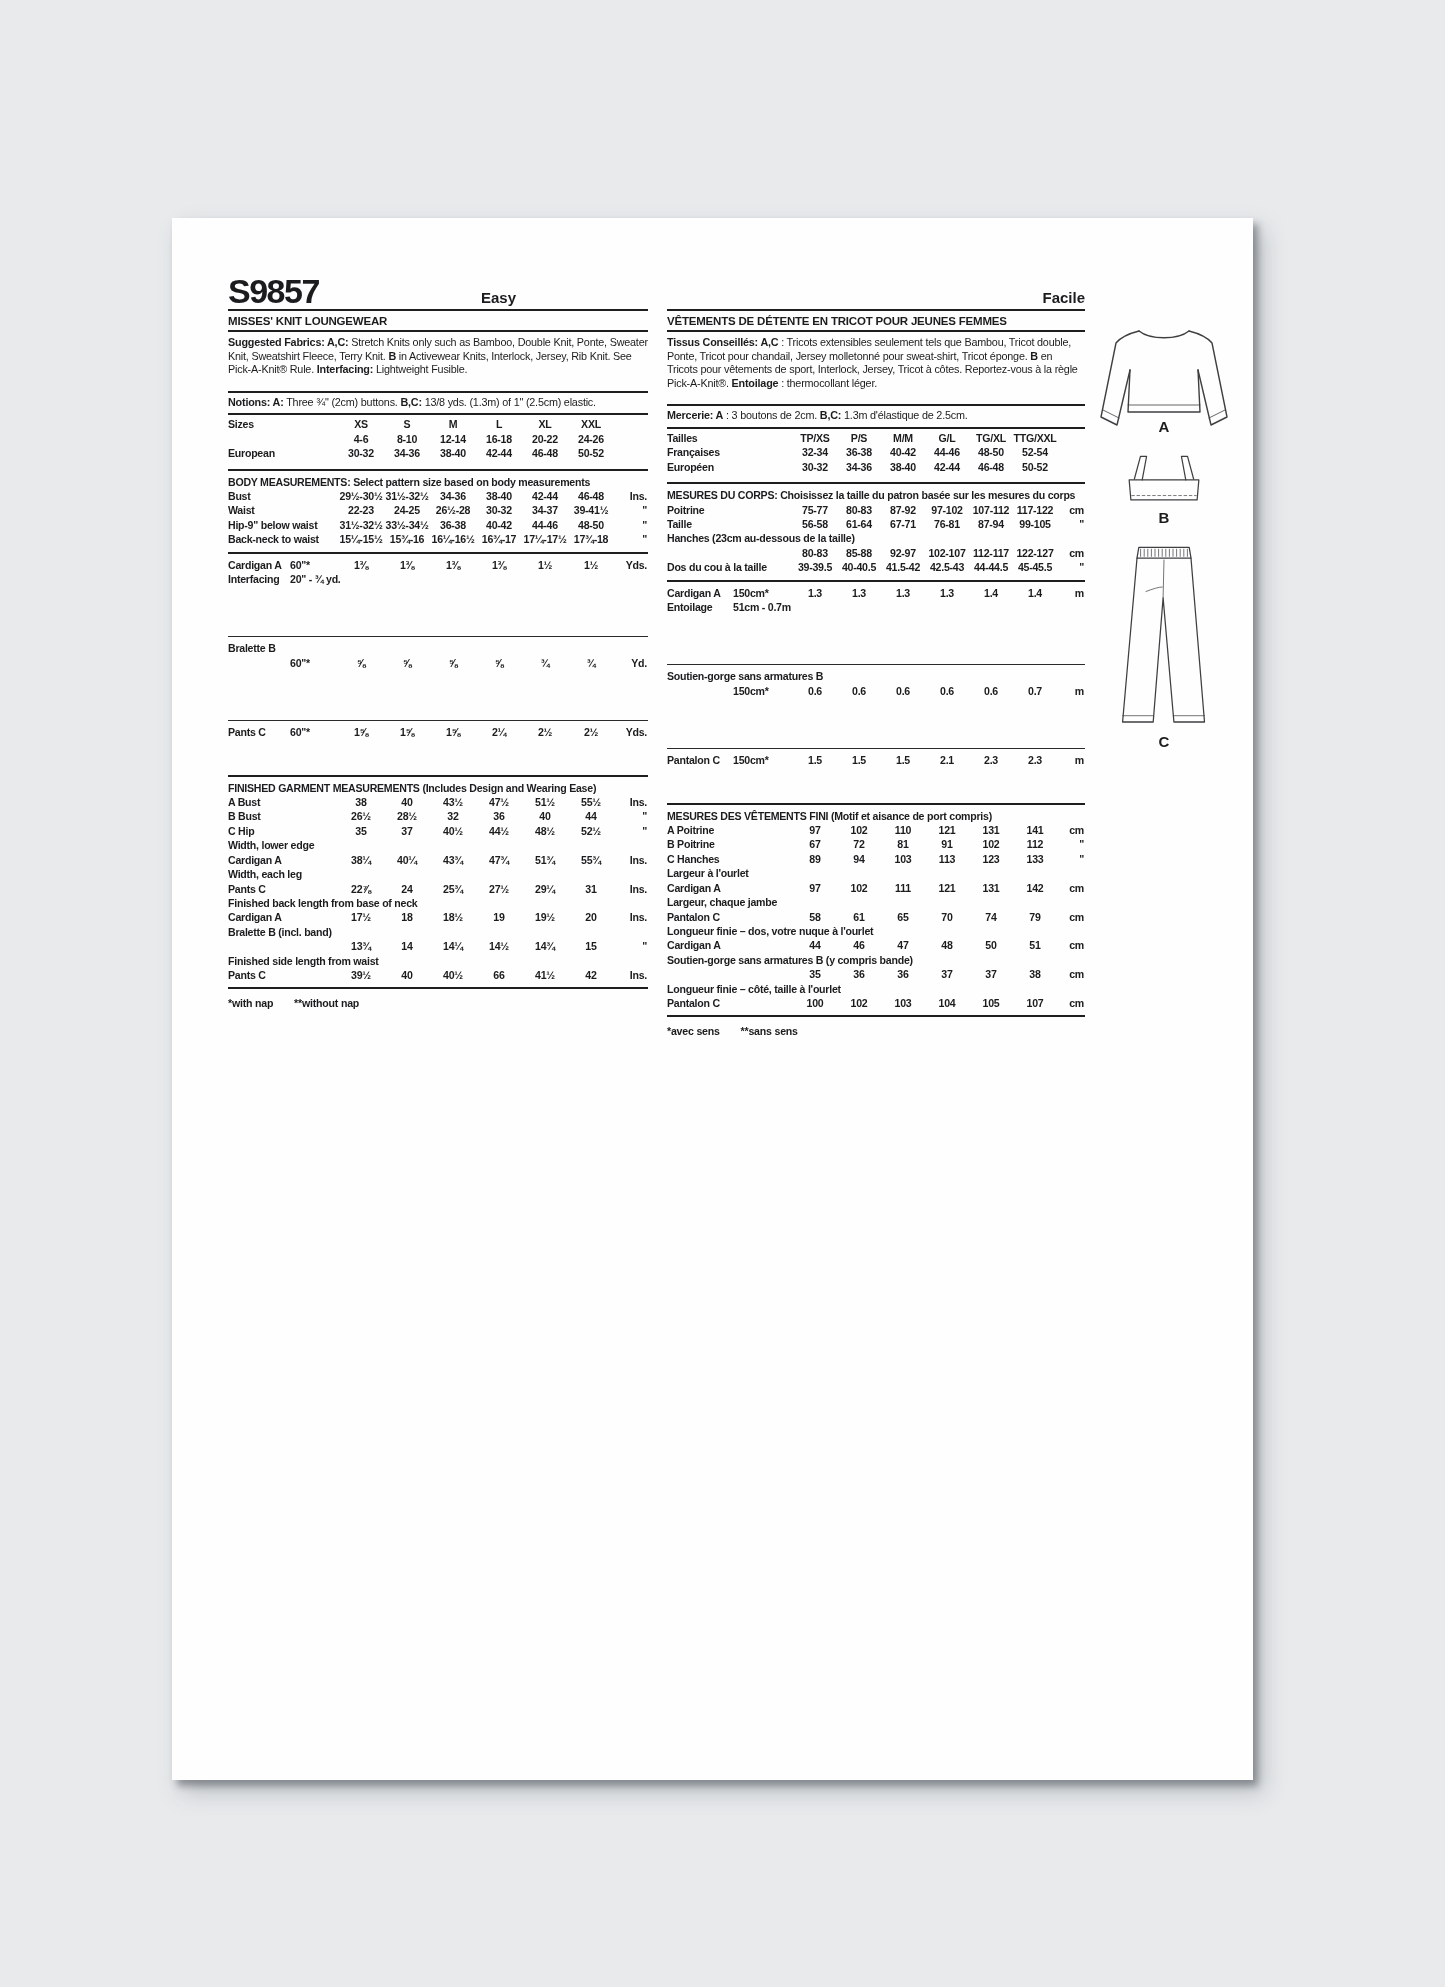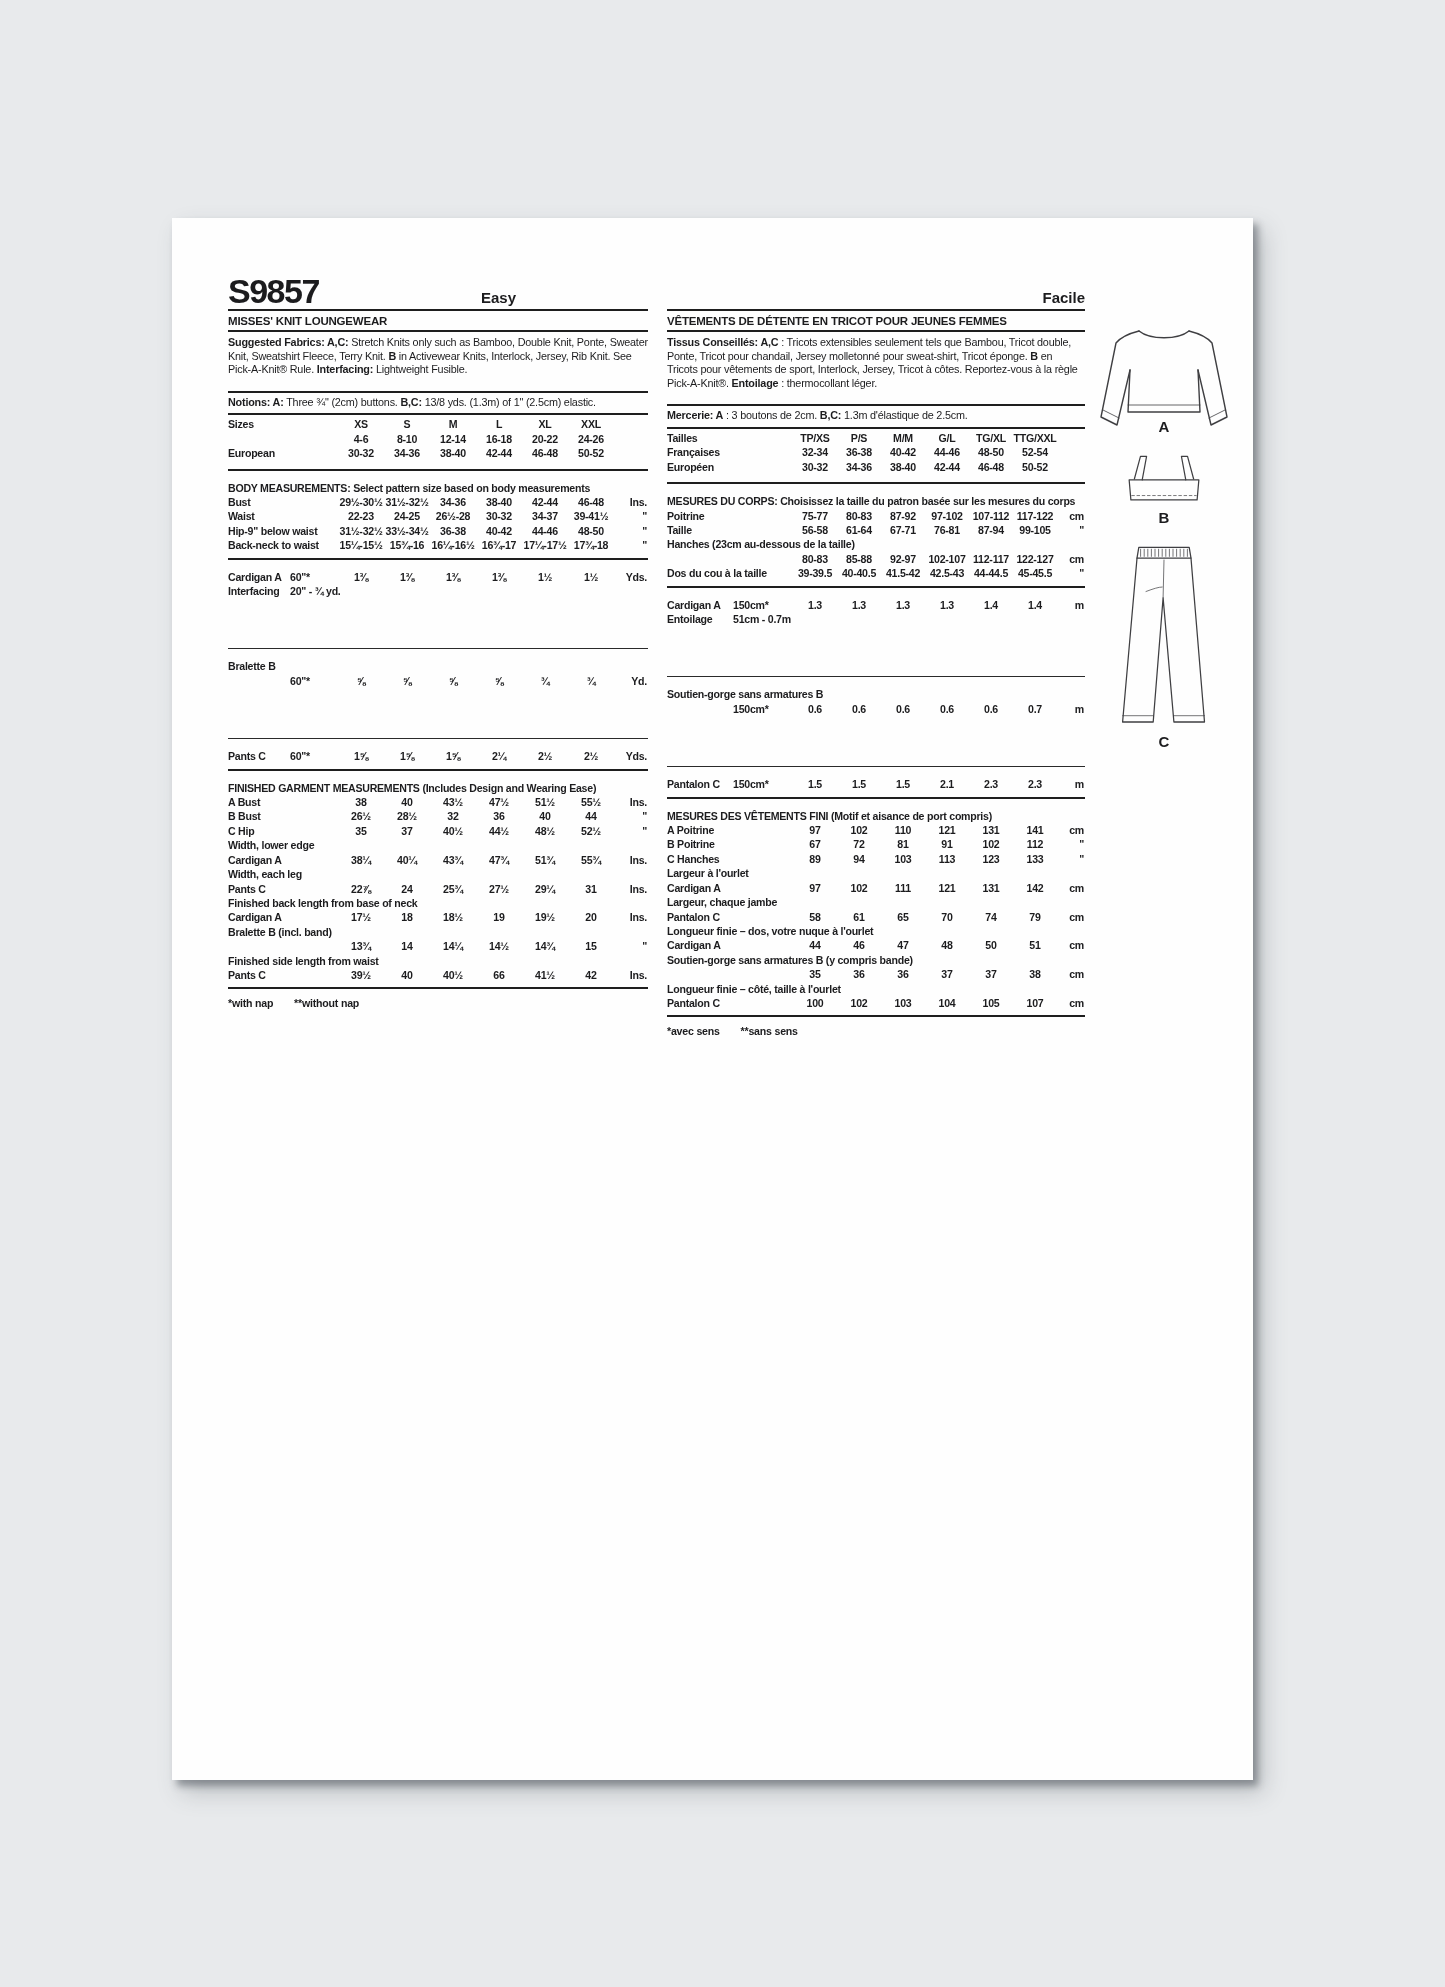--- a/index.html
+++ b/index.html
@@ -28,24 +28,24 @@
 
   .doc-title{font-size:11.5px;letter-spacing:-0.2px;padding:4px 0 3px;
     border-bottom:2px solid #1e1e1e;}
 
   .para{font-size:10.8px;line-height:13.6px;letter-spacing:-0.2px;
     padding:4px 0 14px;border-bottom:2px solid #1e1e1e;font-weight:400;}
   .para .b{font-weight:700;}
   .oneliner{padding:3px 0 4px;}
 
   .tblock{padding:2px 0 8px;}
-  .sec{padding:10px 0 5px;}
+  .sec{padding:4px 0 5px;}
   .rt2{border-top:2px solid #1e1e1e;}
   .rt1{border-top:1.5px solid #2a2a2a;margin-top:45px;}
-  .rb2{border-bottom:2px solid #1e1e1e;}
+  .rb2{border-bottom:2px solid #1e1e1e;margin-top:30px;}
 
   .trow{font-size:10.6px;line-height:14.4px;letter-spacing:-0.25px;font-weight:700;}
   .trow.full{text-align:left;}
   .trow.grid{display:grid;}
   .col-en .trow.grid{grid-template-columns:62px 48px repeat(6,46px) 34px;}
   .col-fr .trow.grid{grid-template-columns:66px 60px repeat(6,44px) 28px;}
   .c{white-space:nowrap;}
   .c.lab{text-align:left;}
   .c.lab.span2{grid-column:1 / span 2;}
   .c.wid{text-align:left;}

